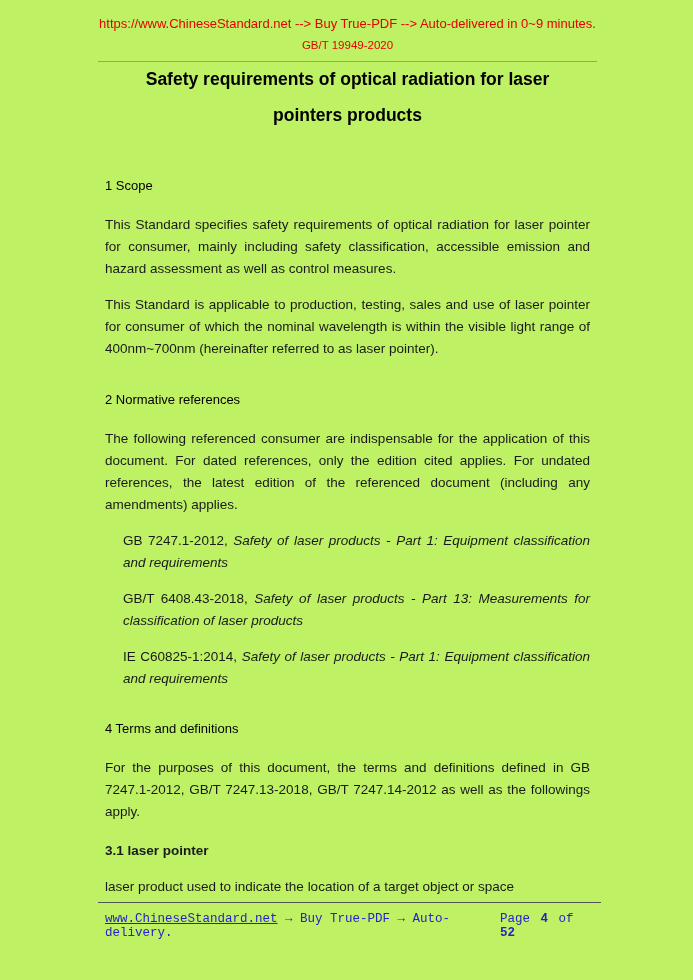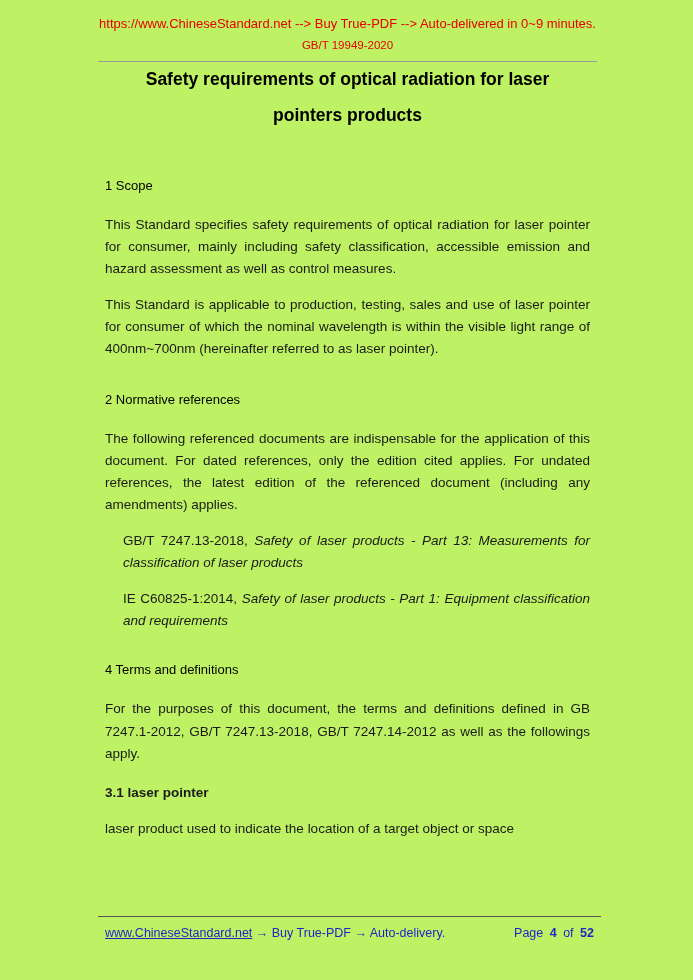--- a/index.html
+++ b/index.html
@@ -82,20 +82,21 @@
     font-size: 13.5px;
     line-height: 1.6;
   }
 
   
   .footer {
     position: absolute;
     left: 98px;
     right: 92px;
     bottom: 40px;
+    font-family: Liberation Mono, monospace;
   }
   .footer-rule {
     border-top: 1px solid #555;
     margin-bottom: 9px;
   }
   .footer-row {
     display: flex;
     justify-content: space-between;
     align-items: baseline;
     font-size: 12.5px;
@@ -119,23 +120,24 @@
     <h1 class="doc-title">
       <span class="title-line">Safety requirements of optical radiation for laser</span>
       <span class="title-line">pointers products</span>
     </h1>
 
     <h2 class="section-heading first">1 Scope</h2>
     <p class="body-par">This Standard specifies safety requirements of optical radiation for laser pointer for consumer, mainly including safety classification, accessible emission and hazard assessment as well as control measures.</p>
     <p class="body-par">This Standard is applicable to production, testing, sales and use of laser pointer for consumer of which the nominal wavelength is within the visible light range of 400nm~700nm (hereinafter referred to as laser pointer).</p>
 
     <h2 class="section-heading">2 Normative references</h2>
-    <p class="body-par">The following referenced documents are indispensable for the application of this document. For dated references, only the edition cited applies. For undated references, the latest edition of the referenced document (including any amendments) applies.</p>
+    <p class="body-par">The following referenced consumer are indispensable for the application of this document. For dated references, only the edition cited applies. For undated references, the latest edition of the referenced document (including any amendments) applies.</p>
 
-    <p class="ref-item"><span class="ref-code">GB/T 7247.13-2018, </span><span class="ref-title">Safety of laser products - Part 13: Measurements for classification of laser products</span></p>
+    <p class="ref-item"><span class="ref-code">GB 7247.1-2012, </span><span class="ref-title">Safety of laser products - Part 1: Equipment classification and requirements</span></p>
+    <p class="ref-item"><span class="ref-code">GB/T 6408.43-2018, </span><span class="ref-title">Safety of laser products - Part 13: Measurements for classification of laser products</span></p>
     <p class="ref-item"><span class="ref-code">IE C60825-1:2014, </span><span class="ref-title">Safety of laser products - Part 1: Equipment classification and requirements</span></p>
 
     <h2 class="section-heading">4 Terms and definitions</h2>
     <p class="body-par">For the purposes of this document, the terms and definitions defined in GB 7247.1-2012, GB/T 7247.13-2018, GB/T 7247.14-2012 as well as the followings apply.</p>
     <p class="term-heading">3.1 laser pointer</p>
     <p class="term-def">laser product used to indicate the location of a target object or space</p>
 
   </div>
 
   <div class="footer">

